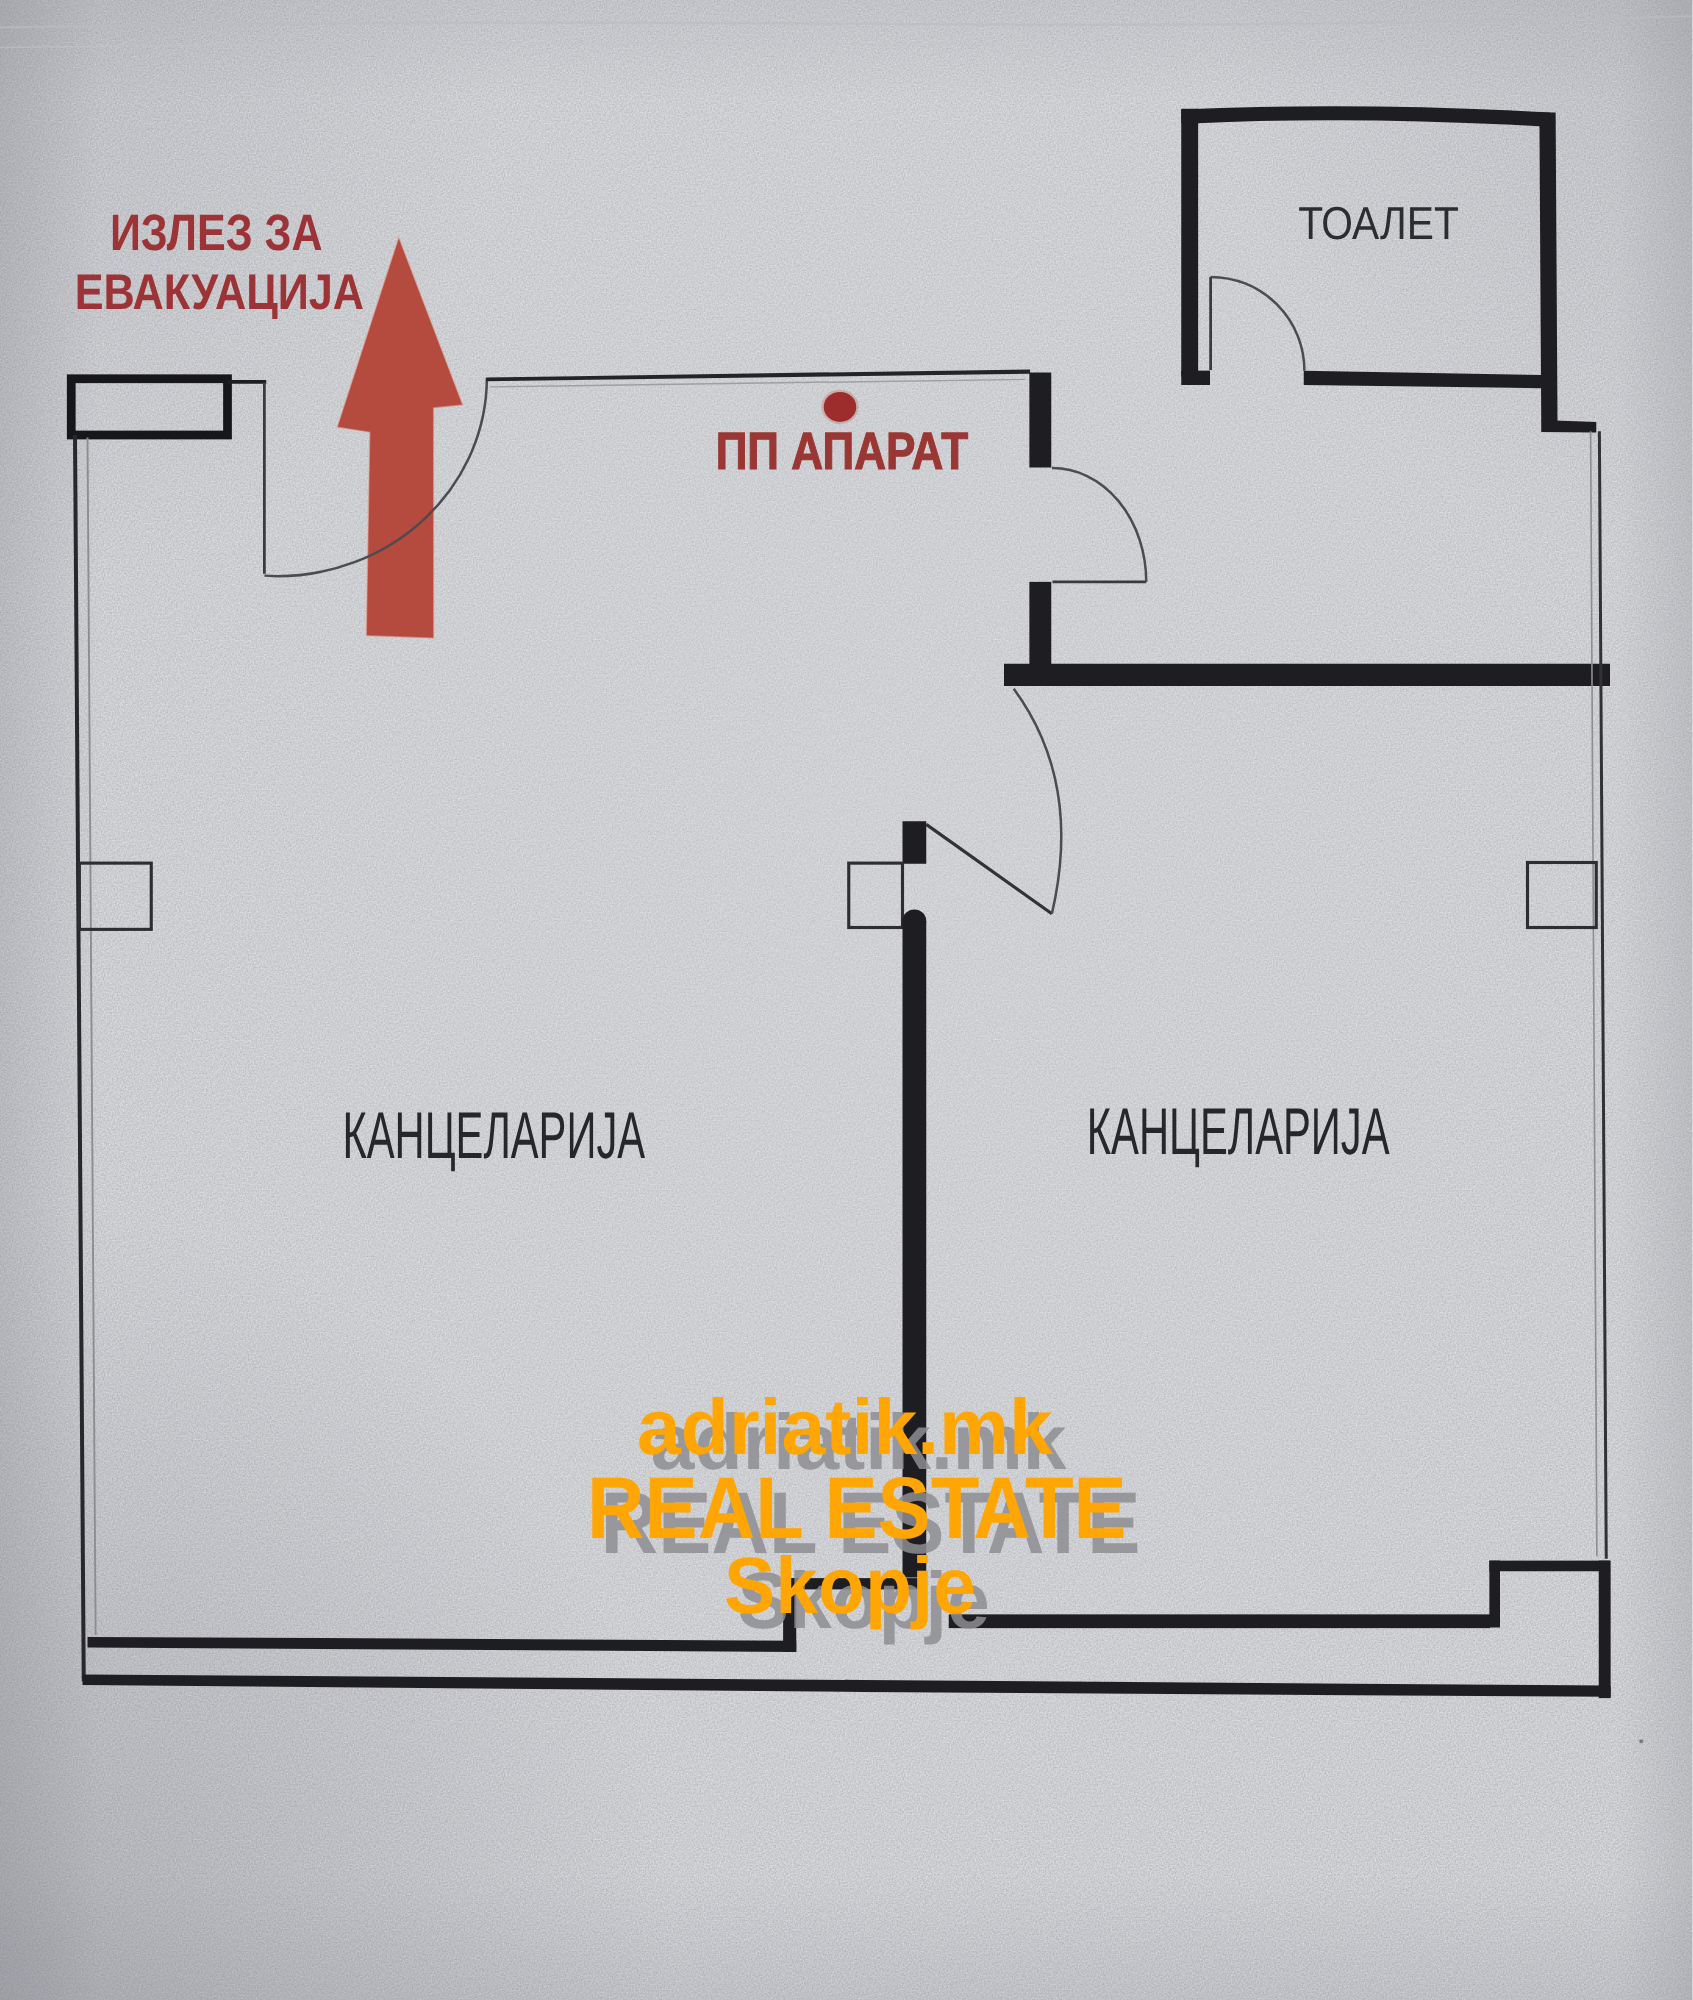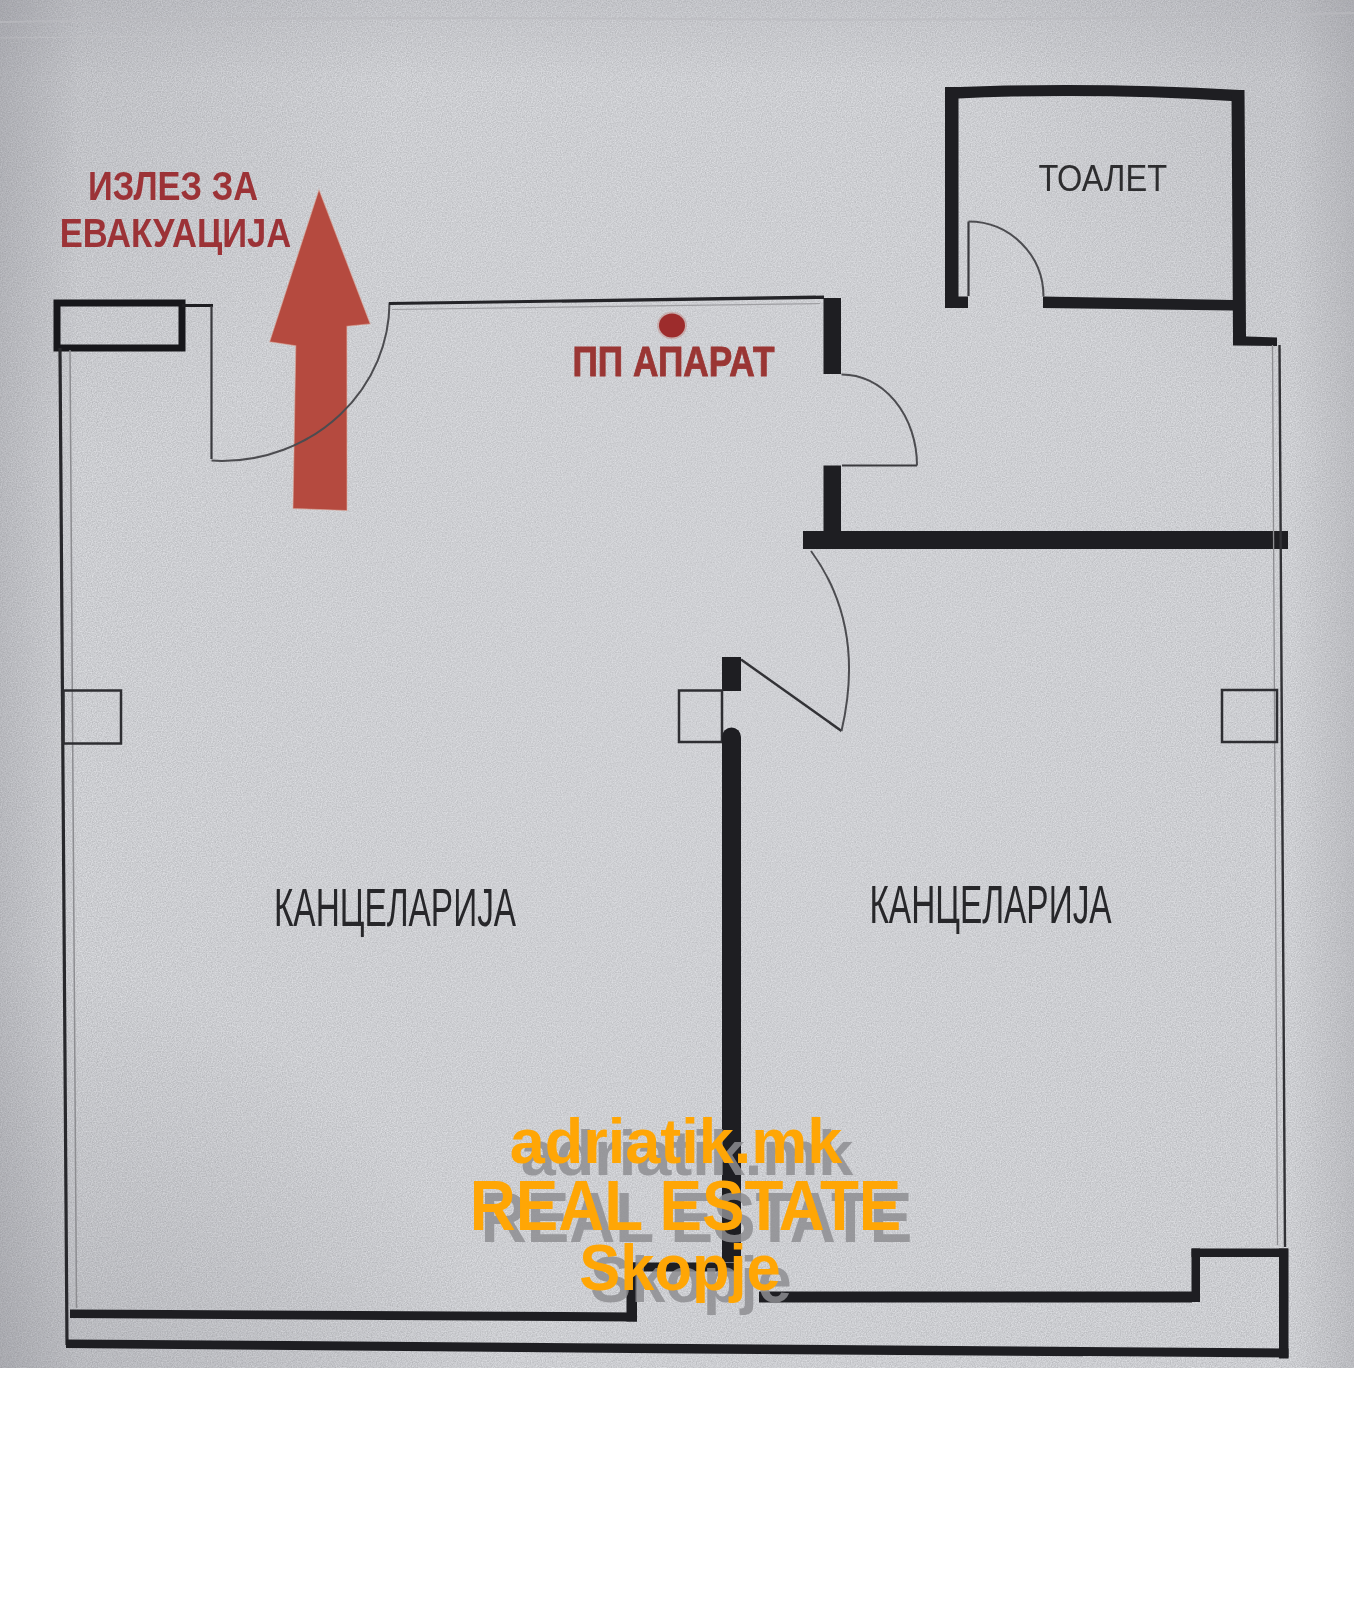--- a/index.html
+++ b/index.html
@@ -1,16 +1,16 @@
 <!DOCTYPE html>
 <html><head>
 <meta charset="utf-8">
 <style>
   html,body{margin:0;padding:0;}
-  #page{position:relative;width:1354px;height:1368px;overflow:hidden;
+  #page{position:relative;width:1354px;height:1600px;overflow:hidden;
     background-color:#cdced2;
     font-family:"Liberation Sans", sans-serif;}
   svg{position:absolute;left:0;top:0;}
   .wall{fill:#1e1e22;}
   .arc{fill:none;stroke:#4c4c50;stroke-width:2;}
   .leaf{stroke:#3a3a3e;stroke-width:2.2;fill:none;}
   .win{fill:none;stroke:#2e2e32;stroke-width:2.5;}
 </style>
 </head>
 <body>

